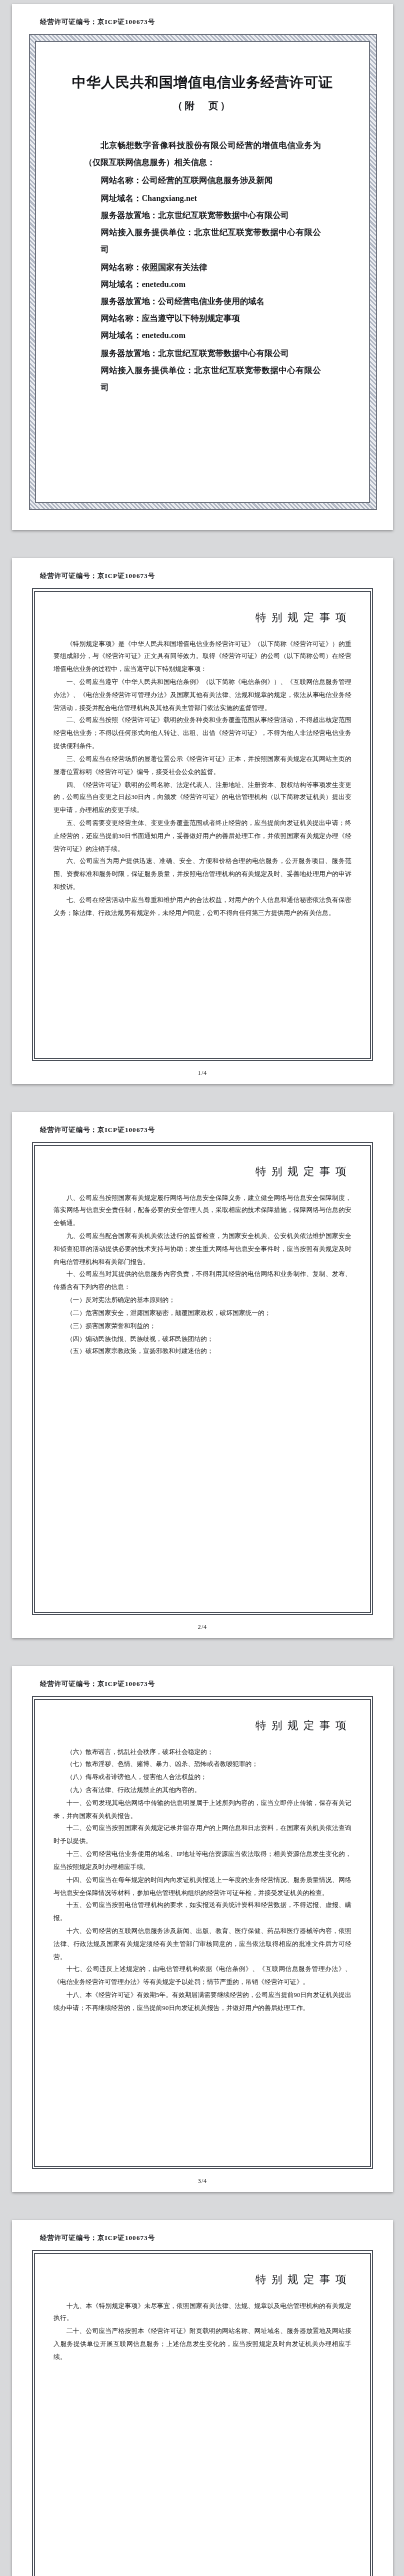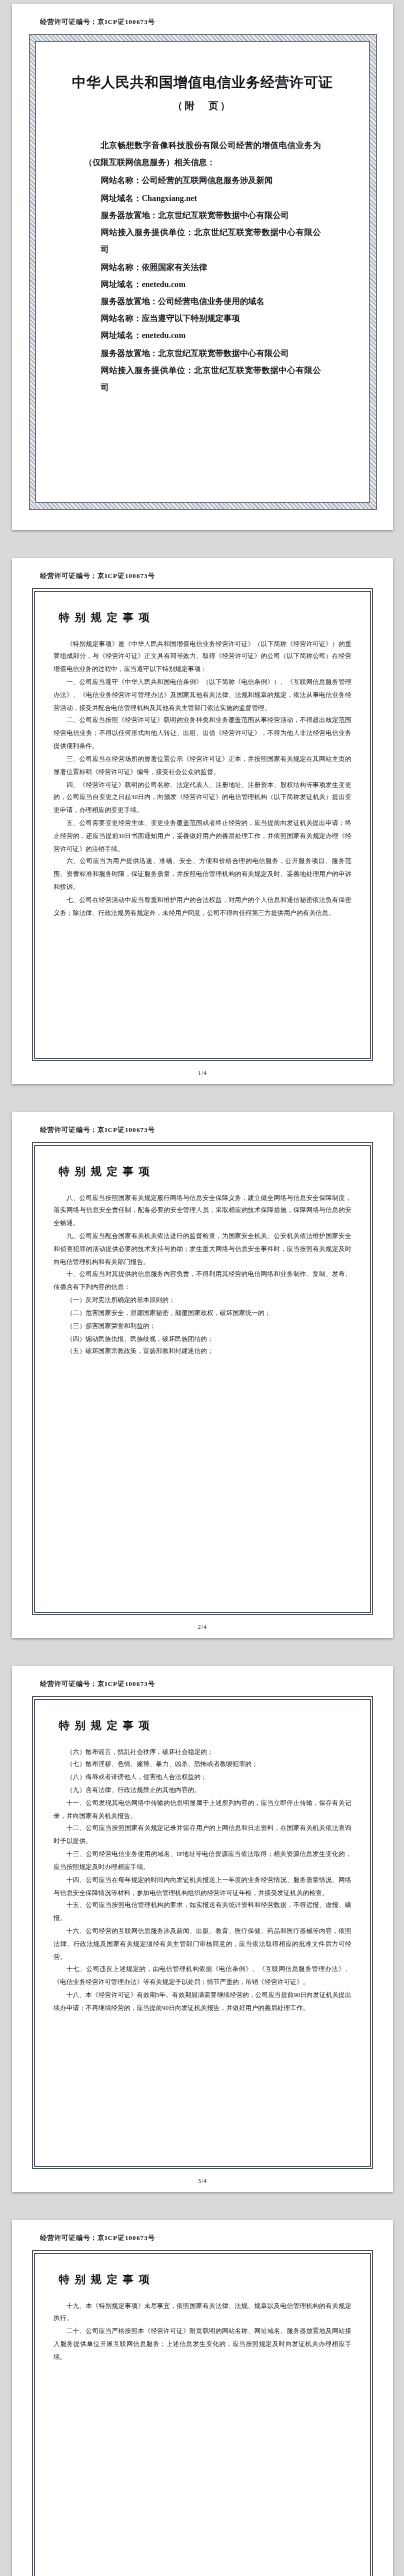--- a/index.html
+++ b/index.html
@@ -82,23 +82,23 @@
     box-sizing:border-box;
   }
   .prov-inner{
     height:100%;
     border:0.5px solid #4a4f58;
     box-sizing:border-box;
     padding:13.4px 18.5px 0 18.5px;
     overflow:hidden;
   }
   .prov-title{
-    text-align:left;
+    text-align:right;
     font-size:10.8px;
-    font-weight:700;
+    font-weight:400;
     letter-spacing:5.2px;
     text-indent:5.2px;
     margin:6.2px 0 12.4px 0;
   }
   .prov-paragraphs p{
     margin:0;
     font-size:6.4px;
     line-height:2.0;
     text-indent:2em;
     text-align:justify;

